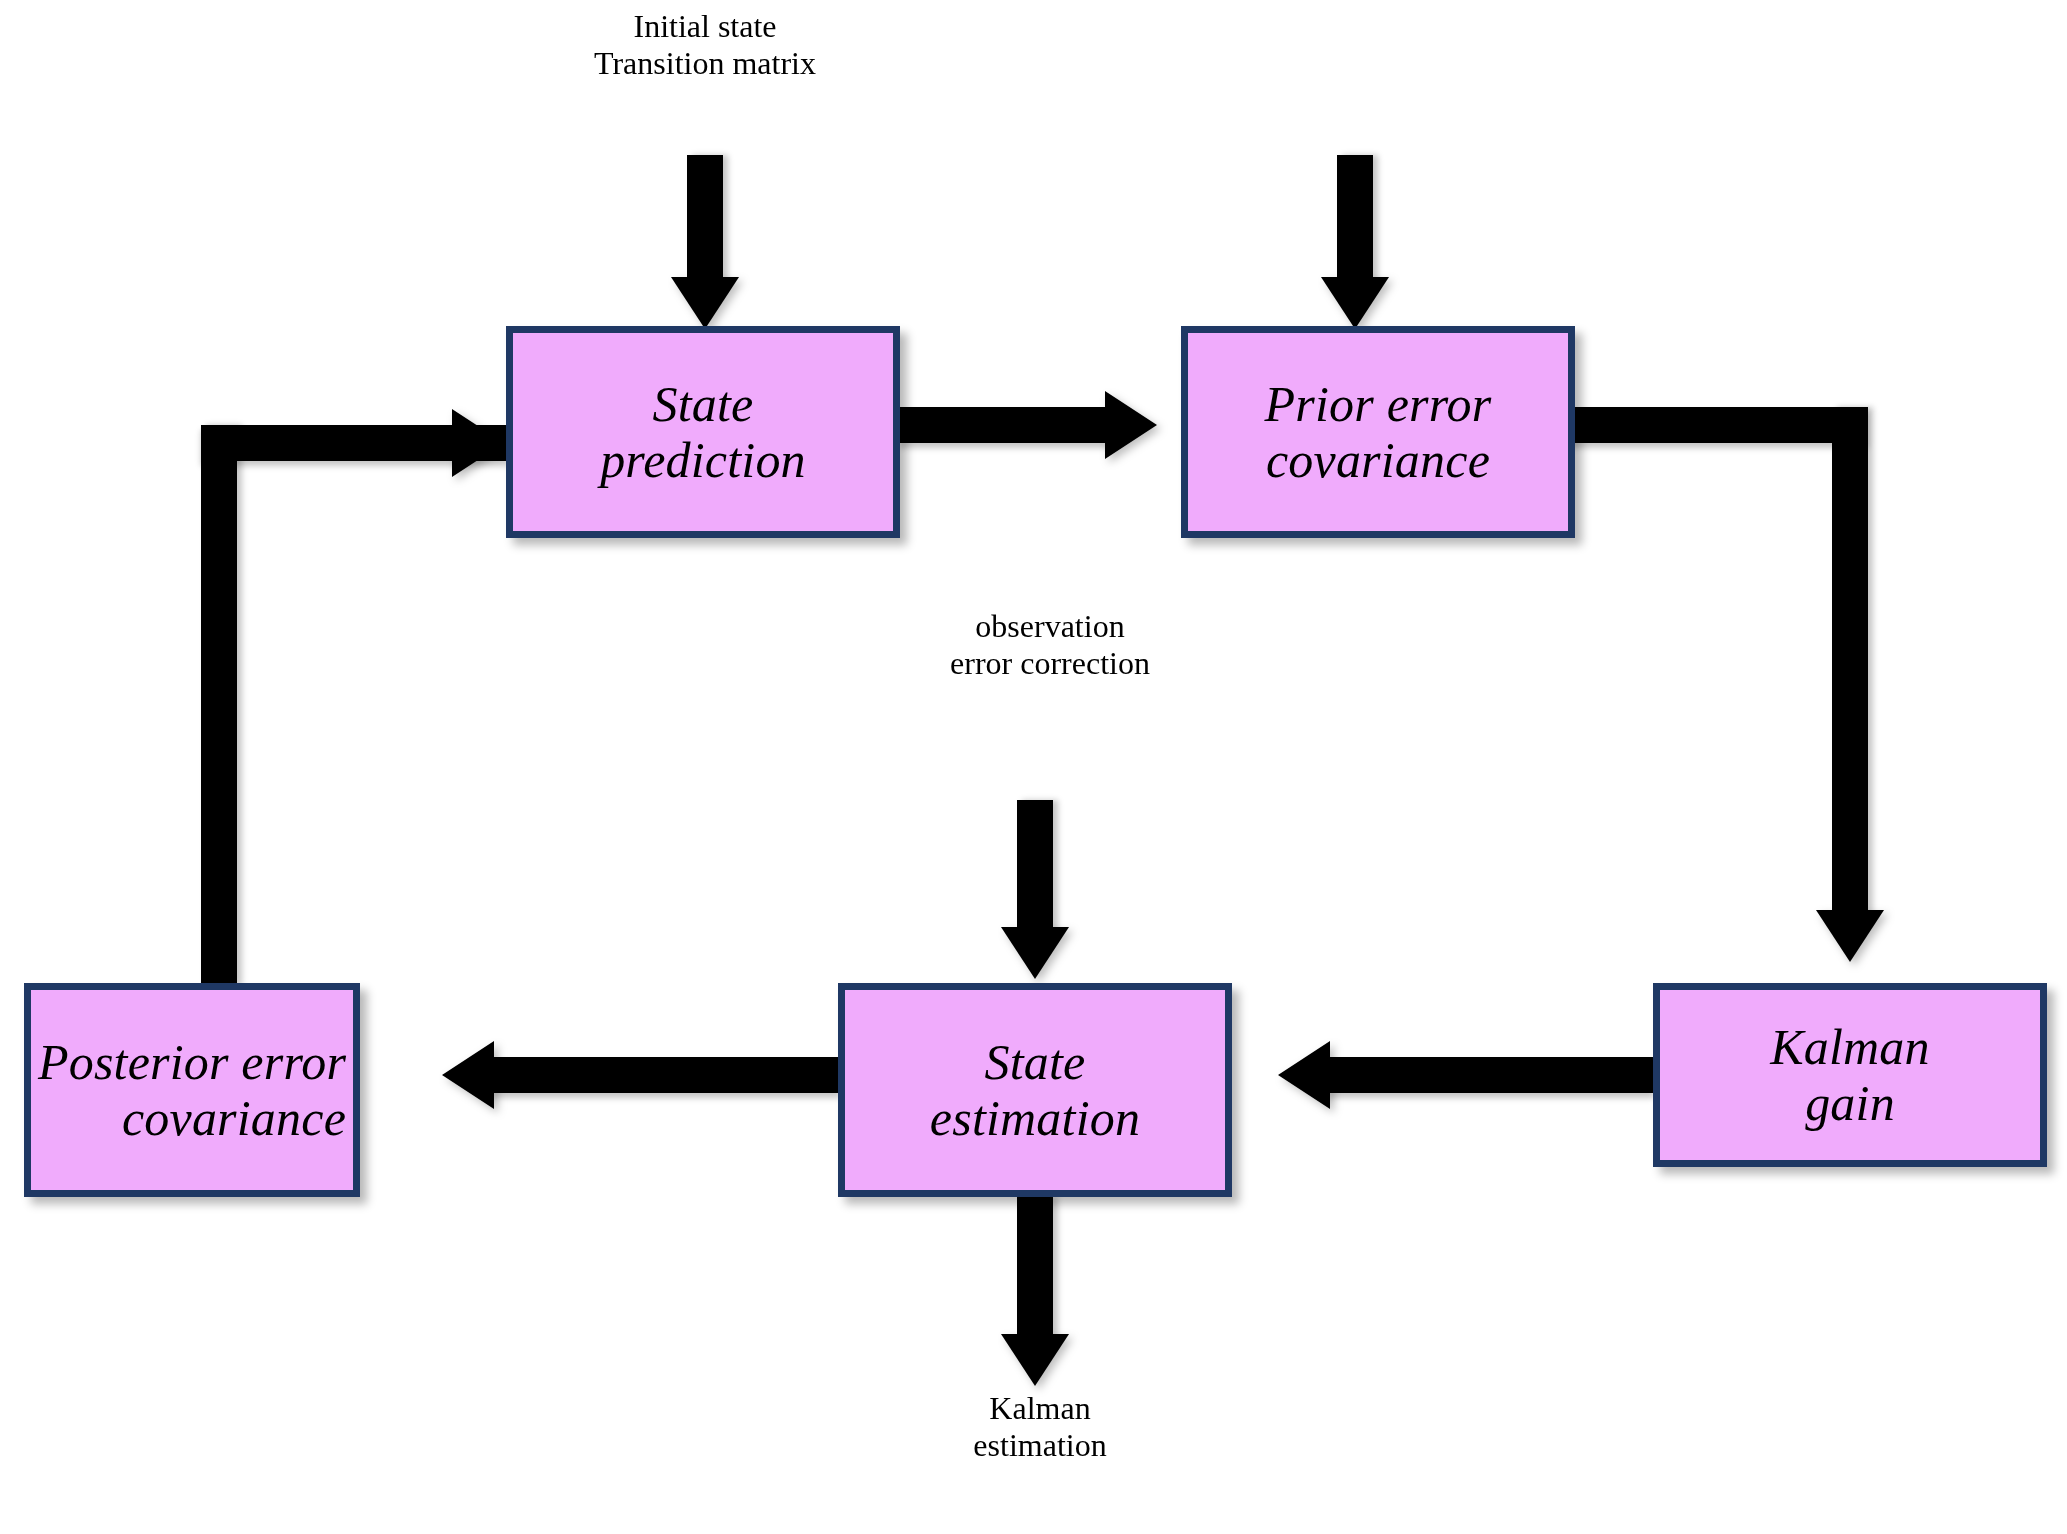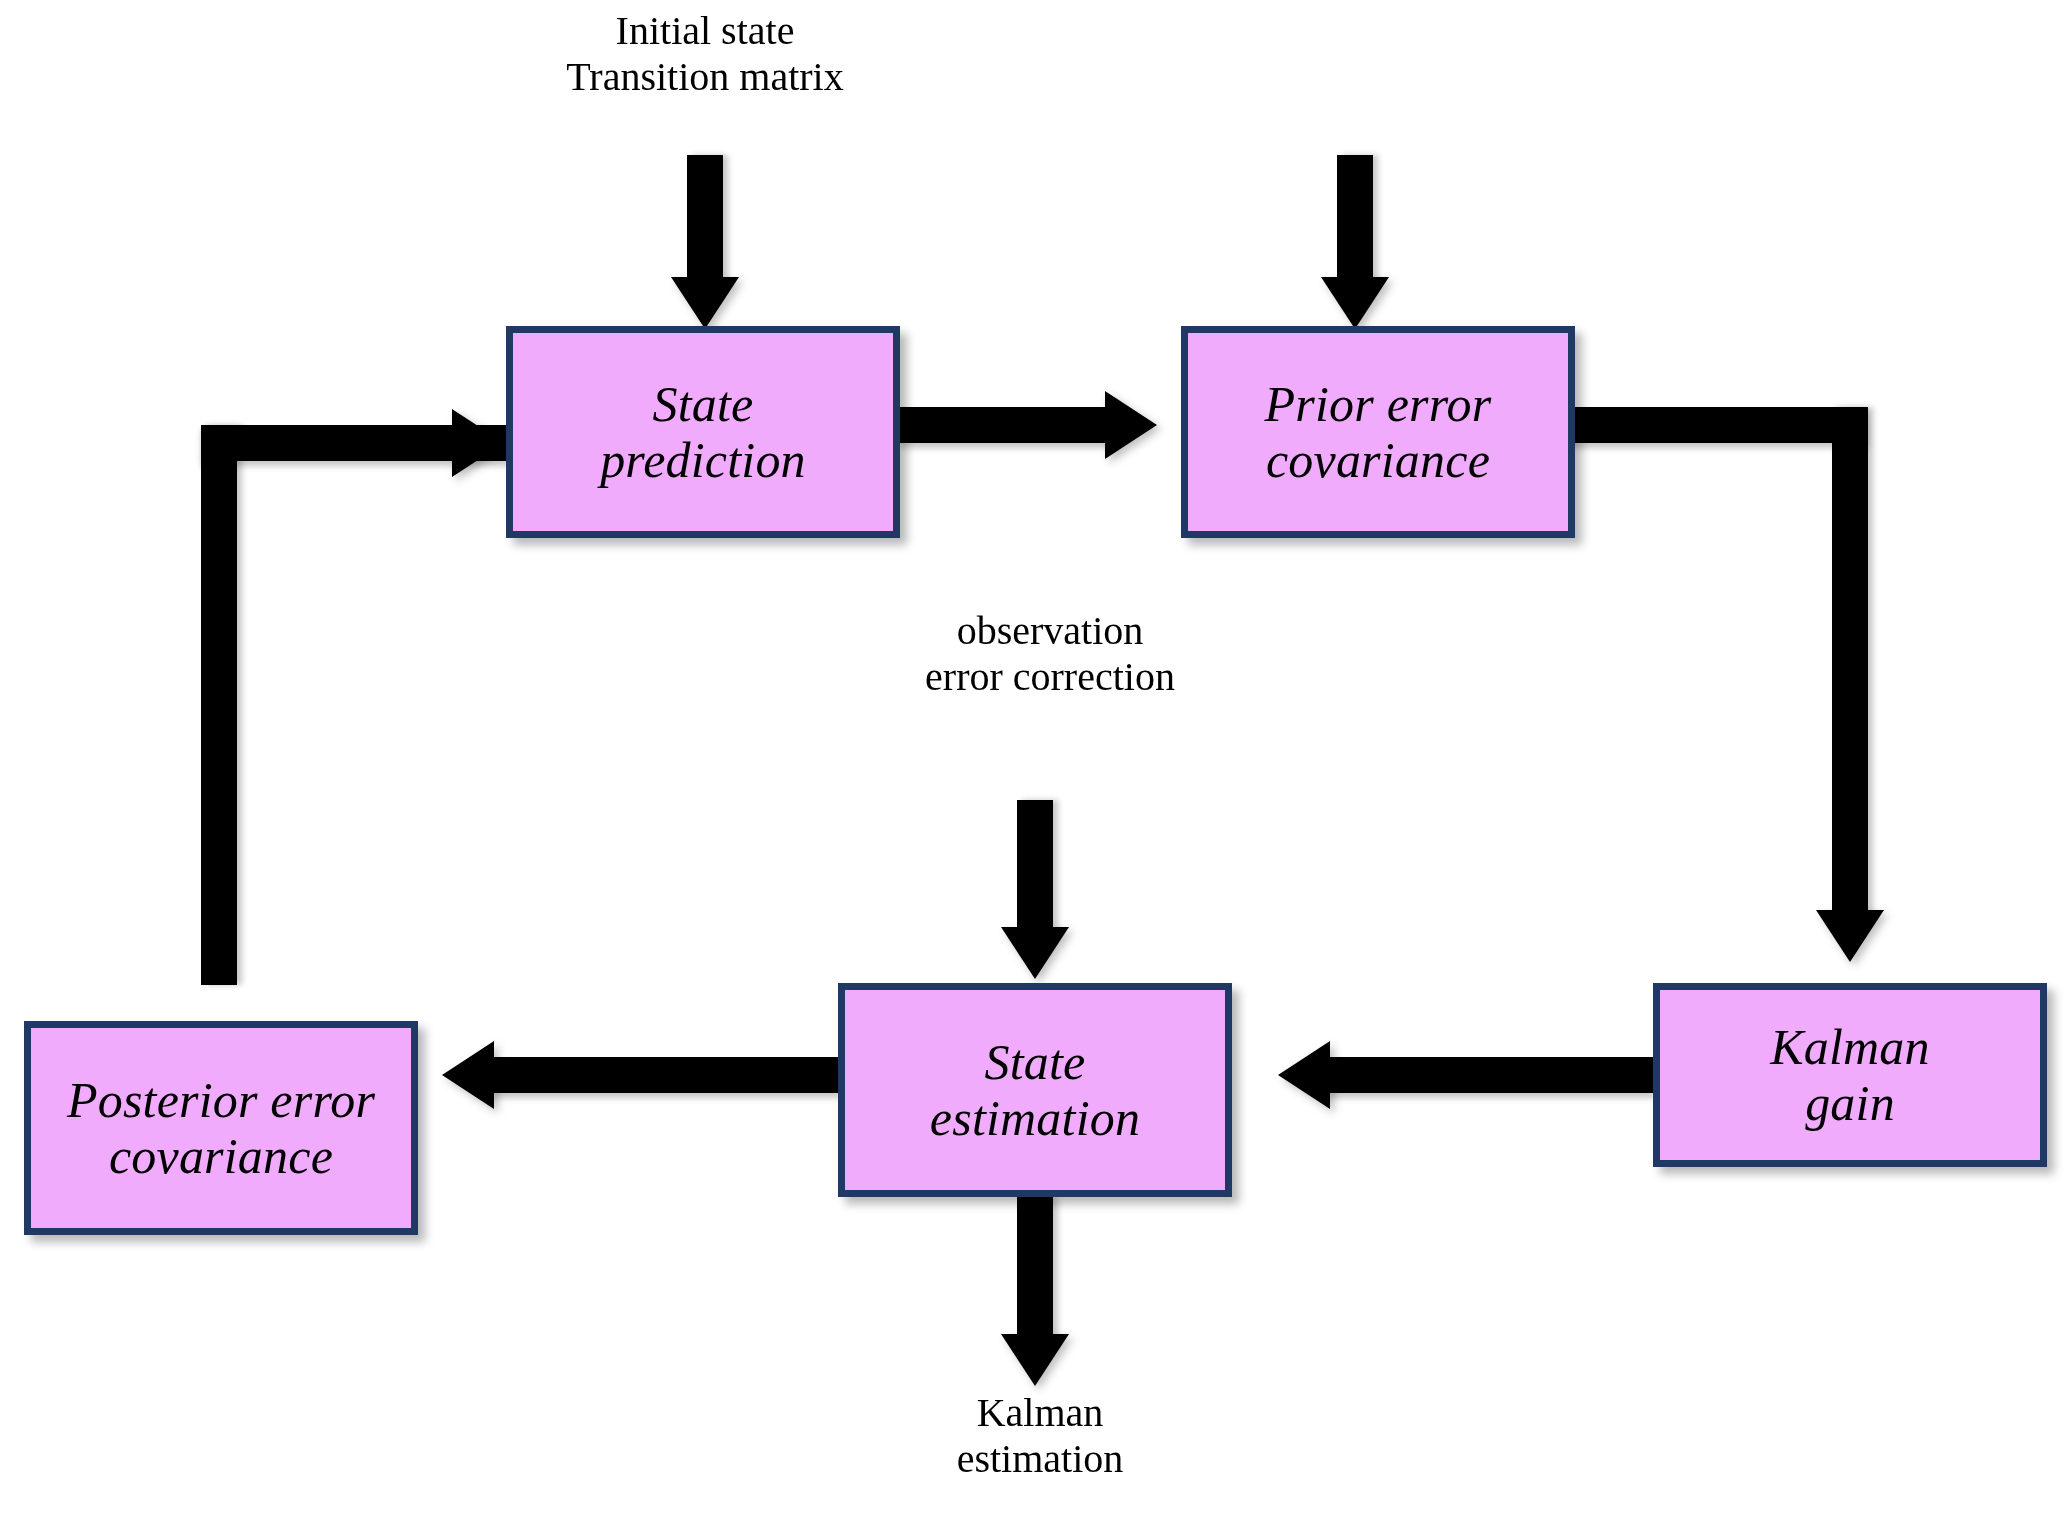--- a/index.html
+++ b/index.html
@@ -36,21 +36,21 @@
     line-height: 1.12;
     letter-spacing: 0.2px;
     white-space: pre-line;
     padding: 0 6px;
   }
 
   
   .caption {
     position: absolute;
     text-align: center;
-    font-size: 40px;
+    font-size: 32px;
     line-height: 1.16;
     white-space: pre-line;
     z-index: 4;
   }
 
   
   .seg {
     position: absolute;
     background: #000000;
     z-index: 3;
@@ -138,18 +138,18 @@
   <div class="node" style="left:1653px; top:983px; width:394px; height:184px;">
     <span class="node-label">Kalman
 gain</span>
   </div>
 
   <div class="node" style="left:838px; top:983px; width:394px; height:214px;">
     <span class="node-label">State
 estimation</span>
   </div>
 
-  <div class="node" style="left:24px; top:1021px; width:394px; height:214px;">
+  <div class="node" style="left:24px; top:983px; width:336px; height:214px;text-align:right;">
     <span class="node-label">Posterior error
 covariance</span>
   </div>
 
 </div>
 
 </body></html>

